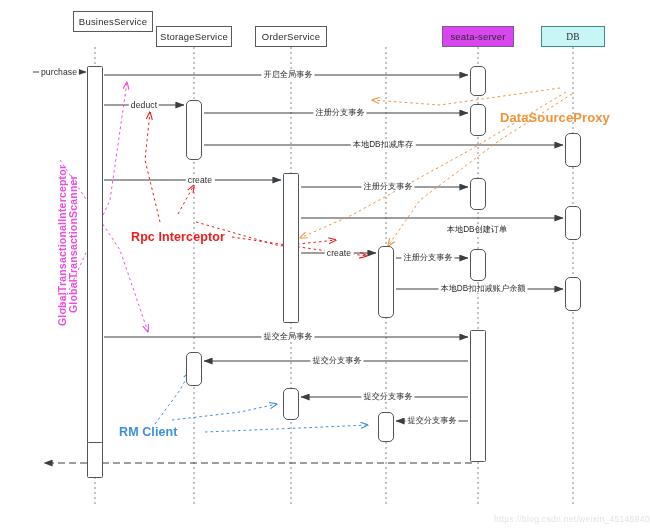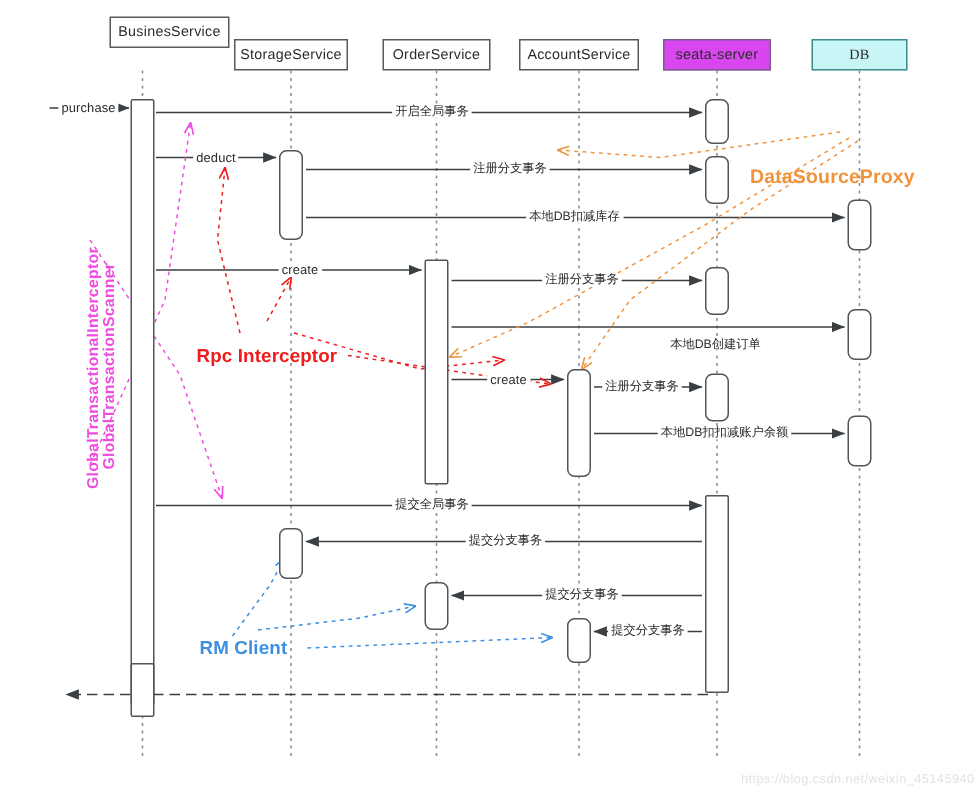--- a/index.html
+++ b/index.html
@@ -153,23 +153,20 @@
   </svg>
 
   <div class="participant" style="left:57px;top:11px;width:80px;margin-left:16px;">
     <span>BusinesService</span>
   </div>
   <div class="participant" style="left:156px;top:26px;width:76px;">
     <span>StorageService</span>
   </div>
   <div class="participant" style="left:255px;top:26px;width:72px;text-align:center;">
     <span>OrderService</span>
-  </div>
-  <div class="participant" style="left:346px;top:26px;width:80px;">
-    <span>AccountService</span>
   </div>
   <div class="participant seata" style="left:442px;top:26px;width:72px;">
     <span>seata-server</span>
   </div>
   <div class="participant db" style="left:541px;top:26px;width:64px;font-family:Liberation Serif, serif;">
     <span>DB</span>
   </div>
 
   <div class="act" style="left:87px;top:66px;width:16px;height:404px;"></div>
 
@@ -210,17 +207,17 @@
   <div class="msg" style="left:388px;top:397px;">提交分支事务</div>
   <div class="msg" style="left:432px;top:421px;">提交分支事务</div>
 
   <div class="anno gts" style="left:68px;top:313px;">GlobalTransactionScanner</div>
   <div class="anno gts" style="left:57px;top:326px;">GlobalTransactionalInterceptor</div>
 
   <div class="anno rpc" style="left:131px;top:231px;">Rpc Interceptor</div>
 
   <div class="anno ds" style="left:500px;top:67px;">DataSourceProxy</div>
 
-  <div class="anno rm" style="left:133px;top:426px;">RM Client</div>
+  <div class="anno rm" style="left:119px;top:426px;">RM Client</div>
 
   <div class="wm" style="left:494px;top:514px;">https://blog.csdn.net/weixin_45145940</div>
 
 </div>
 
 </body></html>

